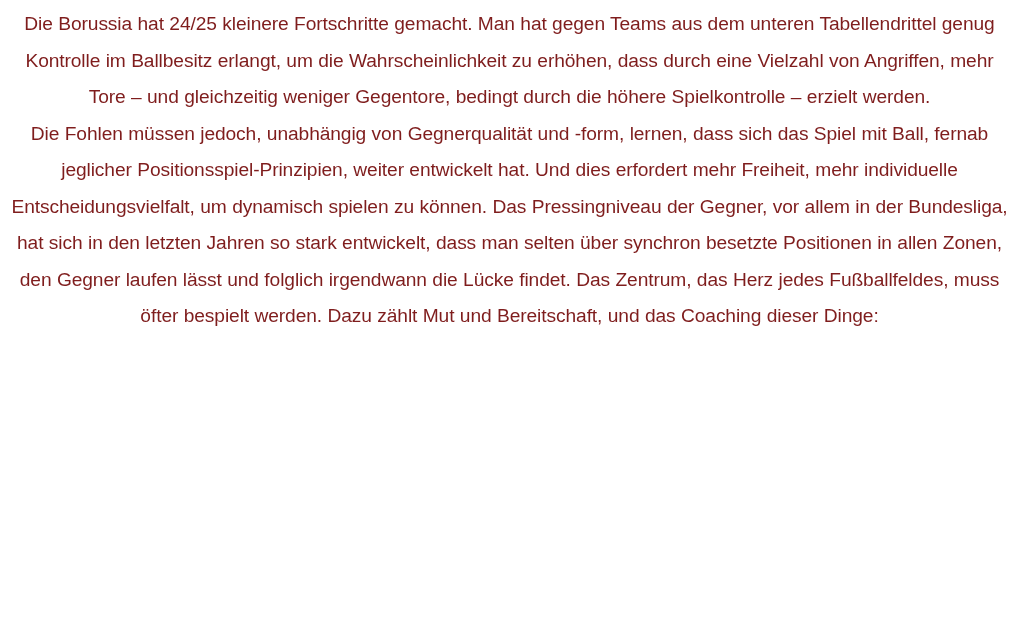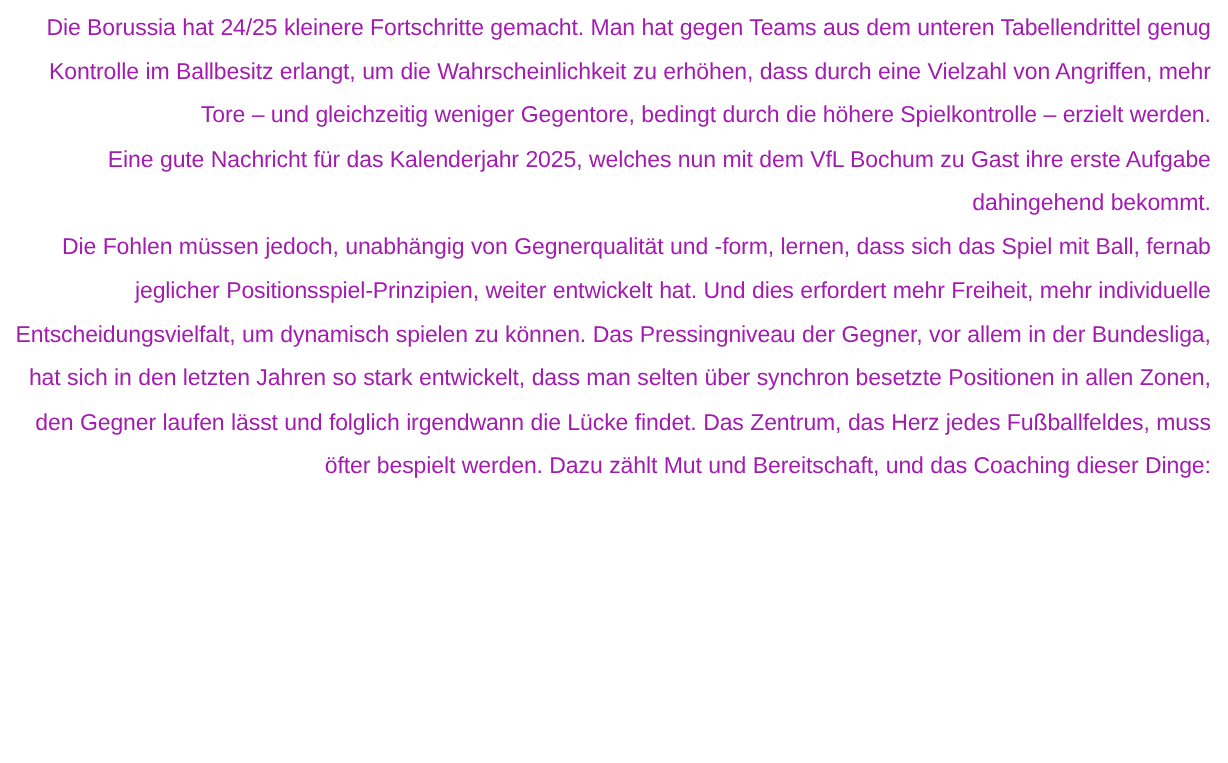--- a/index.html
+++ b/index.html
@@ -17,36 +17,35 @@
   .article {
     box-sizing: border-box;
     width: 1023px;
     padding: 0 14px 0 10px;
   }
   .para {
     margin: 0;
     font-size: 19.2px;
     line-height: 36.5px;
     letter-spacing: -0.1px;
-    color: #a21caf;
-    text-align: right;
+    color: #7f1d1d;
+    text-align: center;
     word-spacing: 0.2px;
   }
   .para + .para {
     margin-top: 0;
   }
   .spacer {
     height: 36px;
   }
   .first-line-offset {
     height: 6px;
   }
 </style>
 </head>
 <body>
 
 <div class="article">
   <div class="first-line-offset"></div>
   <p class="para">Die Borussia hat 24/25 kleinere Fortschritte gemacht. Man hat gegen Teams aus dem unteren Tabellendrittel genug Kontrolle im Ballbesitz erlangt, um die Wahrscheinlichkeit zu erhöhen, dass durch eine Vielzahl von Angriffen, mehr Tore – und gleichzeitig weniger Gegentore, bedingt durch die höhere Spielkontrolle – erzielt werden.</p>
-  <p class="para">Eine gute Nachricht für das Kalenderjahr 2025, welches nun mit dem VfL Bochum zu Gast ihre erste Aufgabe dahingehend bekommt.</p>
   <p class="para">Die Fohlen müssen jedoch, unabhängig von Gegnerqualität und -form, lernen, dass sich das Spiel mit Ball, fernab jeglicher Positionsspiel-Prinzipien, weiter entwickelt hat. Und dies erfordert mehr Freiheit, mehr individuelle Entscheidungsvielfalt, um dynamisch spielen zu können. Das Pressingniveau der Gegner, vor allem in der Bundesliga, hat sich in den letzten Jahren so stark entwickelt, dass man selten über synchron besetzte Positionen in allen Zonen, den Gegner laufen lässt und folglich irgendwann die Lücke findet. Das Zentrum, das Herz jedes Fußballfeldes, muss öfter bespielt werden. Dazu zählt Mut und Bereitschaft, und das Coaching dieser Dinge:</p>
   <div class="spacer"></div>
 </div>
 
 </body></html>

